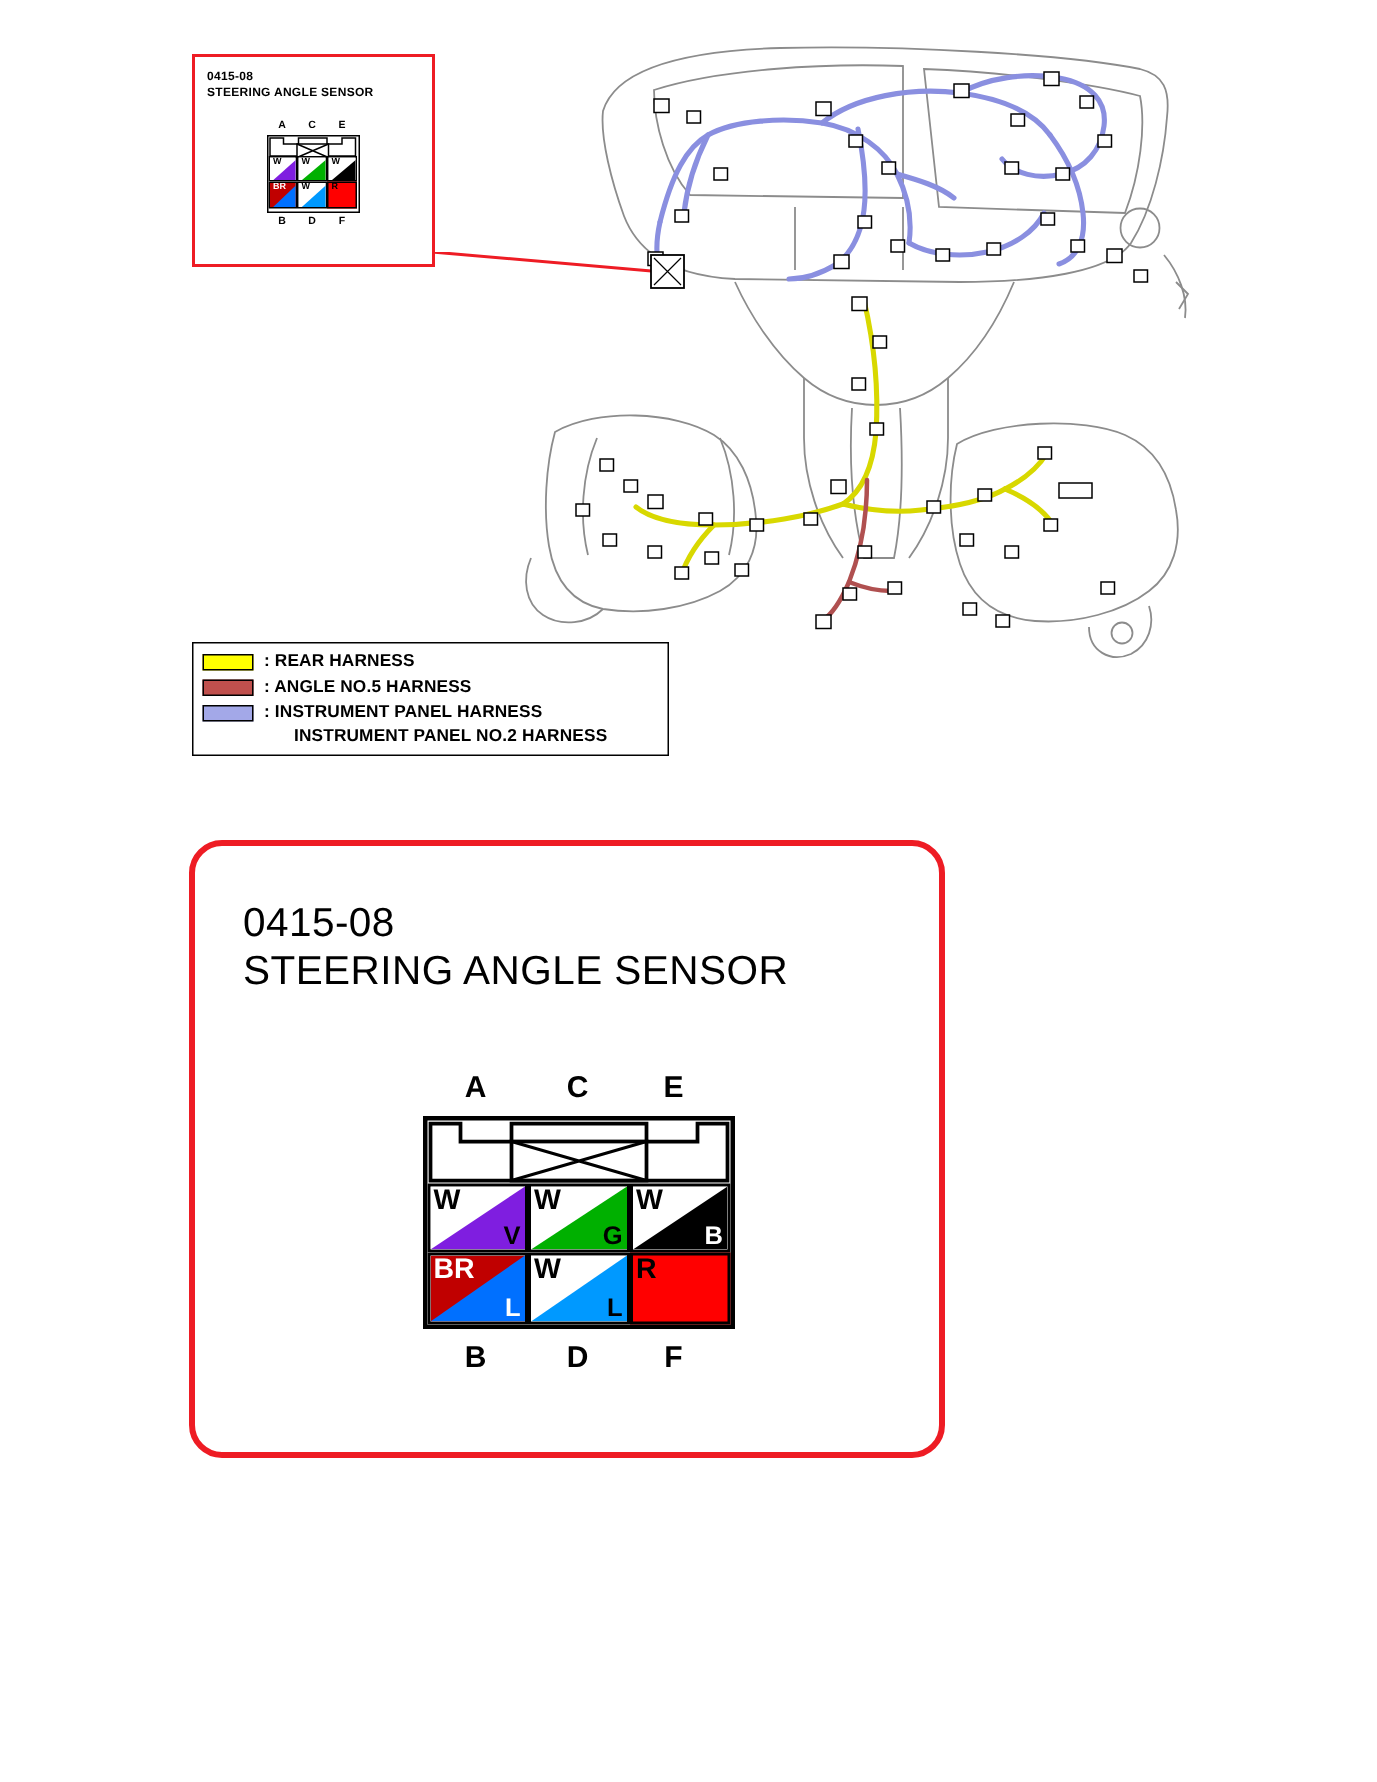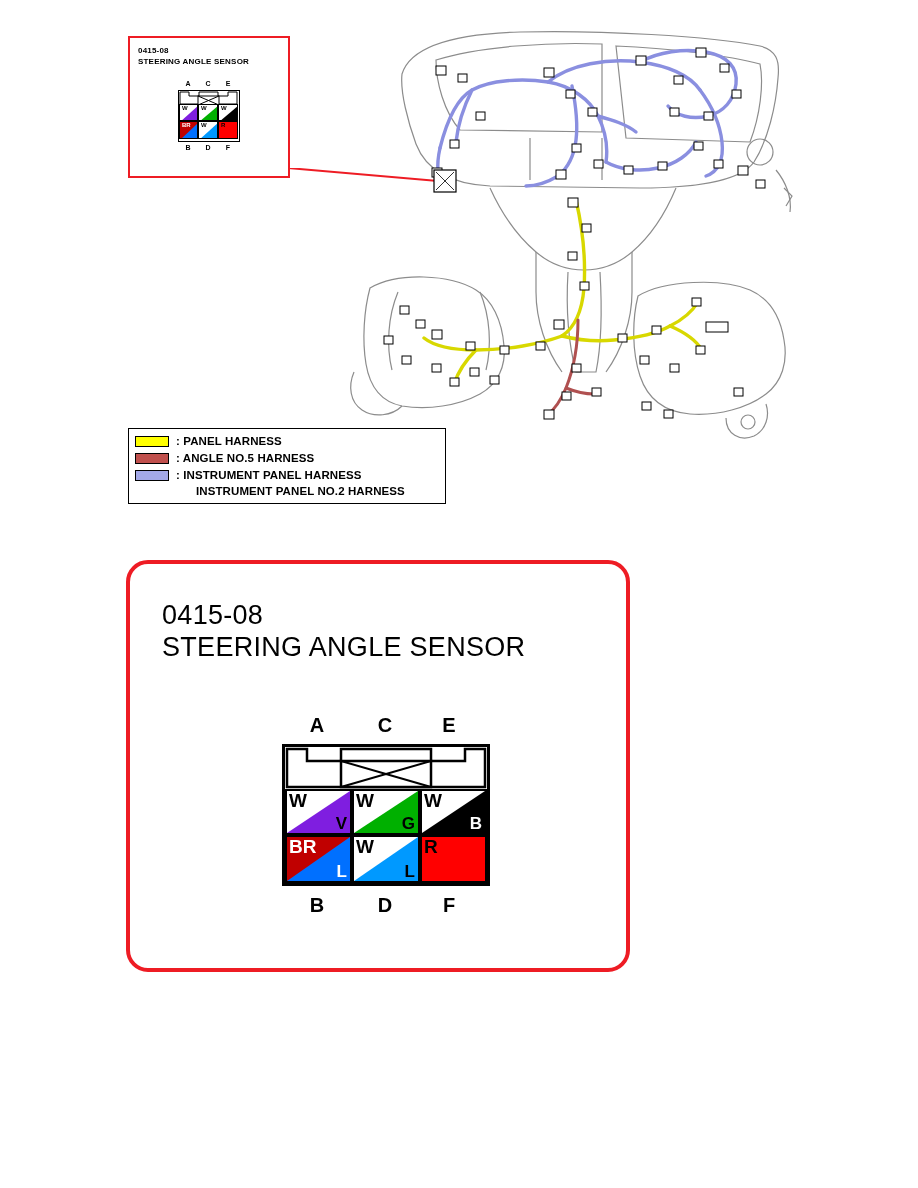--- a/index.html
+++ b/index.html
@@ -371,21 +371,21 @@
 
   <g>
     <rect x="94" y="150" width="22" height="22" fill="#ffffff" stroke="#000" stroke-width="1.2"></rect>
     <path d="M96,152 L114,170 M114,152 L96,170" stroke="#000" stroke-width="0.8"></path>
   </g>
 </svg>
 
 <div class="legend">
   <div class="legend-row" style="top:5px;">
     <span class="legend-swatch" style="background:#ffff00;"></span>
-    <span class="legend-text">: PANEL HARNESS</span>
+    <span class="legend-text">: REAR HARNESS</span>
   </div>
   <div class="legend-row" style="top:22px;">
     <span class="legend-swatch" style="background:#c0504d;"></span>
     <span class="legend-text">: ANGLE NO.5 HARNESS</span>
   </div>
   <div class="legend-row" style="top:39px;text-align:right;">
     <span class="legend-swatch" style="background:#a3a8e8;"></span>
     <span class="legend-text">: INSTRUMENT PANEL HARNESS</span>
   </div>
   <div class="legend-sub" style="top:56px;padding-left:20px;">INSTRUMENT PANEL NO.2 HARNESS</div>

